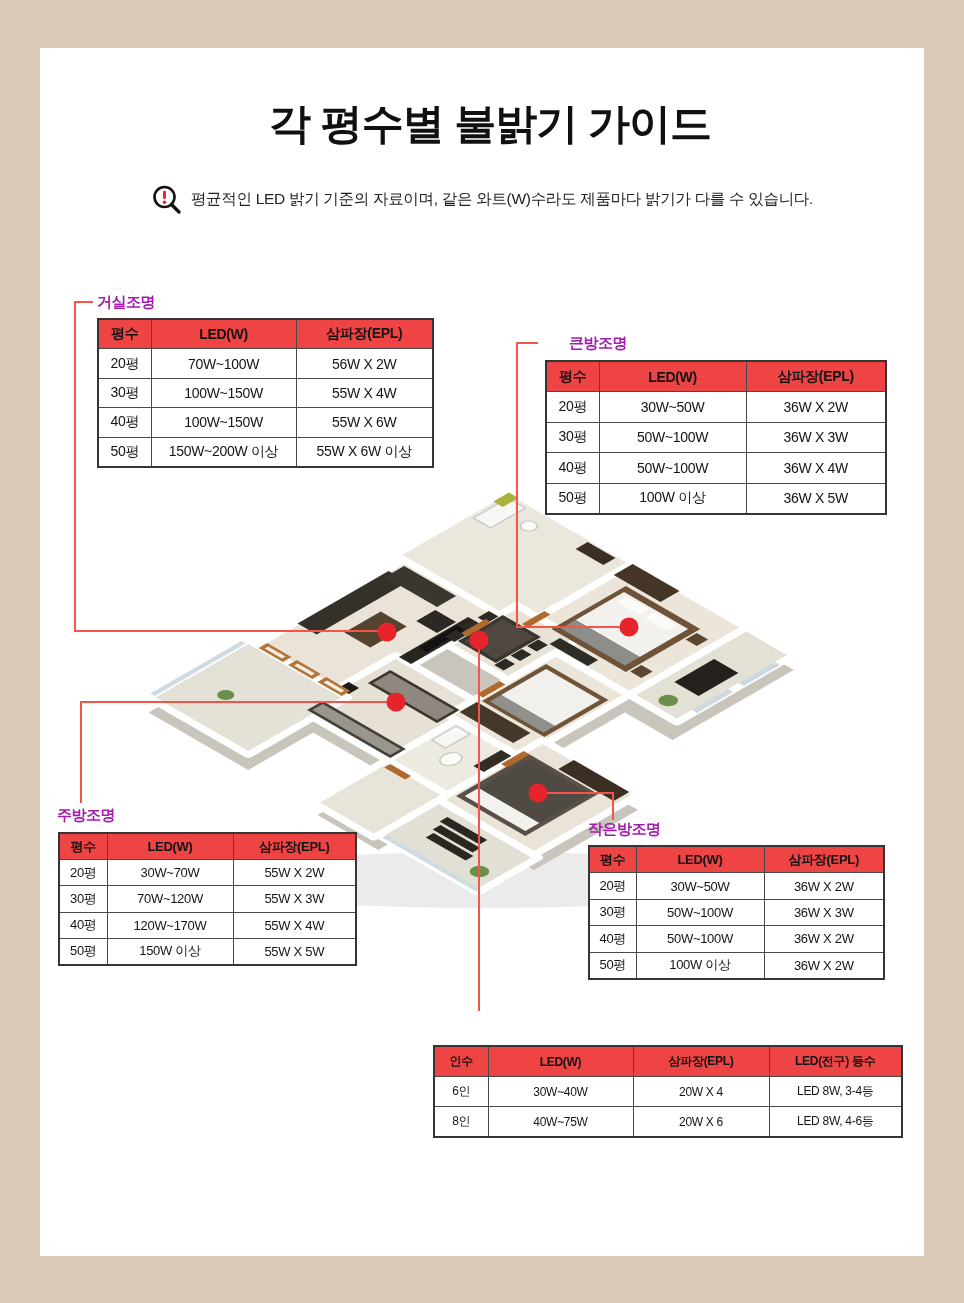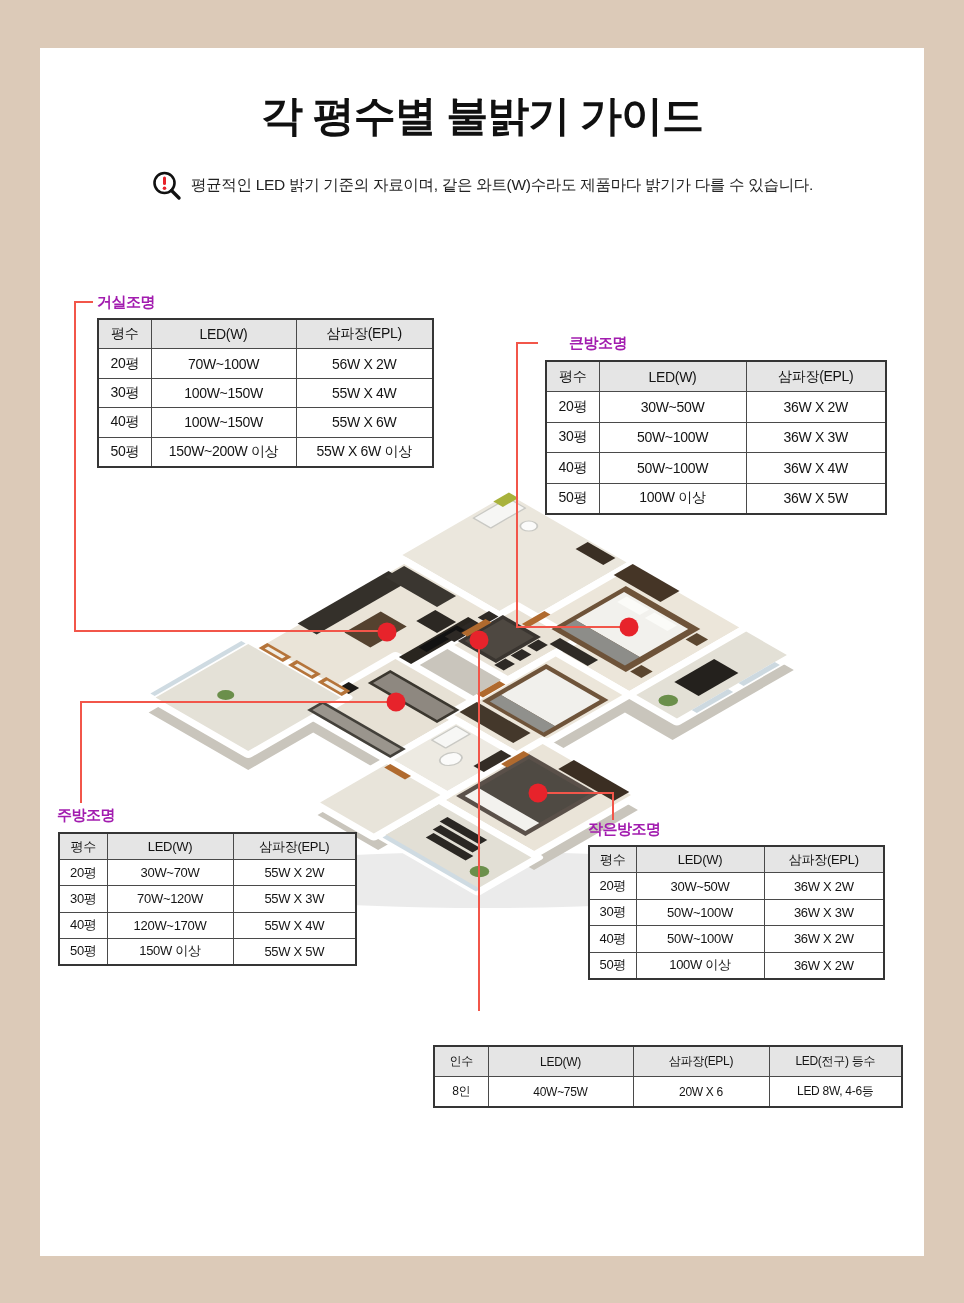--- a/index.html
+++ b/index.html
@@ -9,38 +9,38 @@
     font-family:"Liberation Sans","DejaVu Sans",sans-serif;
     overflow:hidden;
   }
   #canvas{
     position:absolute;left:40px;top:48px;width:884px;height:1208px;
     background:#ffffff;
   }
   .title{
     position:absolute;left:0;top:40px;width:884px;
     text-align:center;font-size:42px;font-weight:900;color:#101010;
-    letter-spacing:-1px;margin:0;
+    letter-spacing:-1px;margin:8px;
   }
   .notice{
-    position:absolute;left:0;top:122px;width:884px;
+    position:absolute;left:0;top:136px;width:884px;
     display:flex;align-items:center;justify-content:center;gap:9px;
   }
   .notice-text{font-size:15.5px;color:#222;letter-spacing:-0.3px;}
   .sec-label{
     position:absolute;font-size:15px;font-weight:700;color:#a21caf;
     letter-spacing:-0.5px;z-index:10;white-space:nowrap;
   }
   .tg{position:absolute;z-index:10;}
   .tg table{border-collapse:collapse;background:#fff;table-layout:fixed;border:2px solid #353535;}
   .tg th,.tg td{
     border:1px solid #4a4a4a;text-align:center;vertical-align:middle;
     padding:0;color:#141414;letter-spacing:-0.3px;overflow:hidden;white-space:nowrap;
   }
-  .tg th{background:#e5e5e5;font-weight:400;}
+  .tg th{background:#ef4444;font-weight:700;}
   .size-a th,.size-a td{height:28.4px;font-size:14px;}
   .size-b th,.size-b td{height:29.4px;font-size:14px;}
   .size-c th,.size-c td{height:25.2px;font-size:13px;}
   .size-d th,.size-d td{height:25.4px;font-size:13px;}
   .size-e th,.size-e td{height:29px;font-size:12px;}
   #floorplan{position:absolute;left:100px;top:407px;z-index:2;}
   #overlay{position:absolute;left:0;top:0;z-index:6;pointer-events:none;}
 </style>
 </head>
 <body>
@@ -360,20 +360,26 @@
         <thead>
           <tr>
             <th>인수</th>
             <th>LED(W)</th>
             <th>삼파장(EPL)</th>
             <th>LED(전구) 등수</th>
           </tr>
         </thead>
         <tbody>
           <tr>
+            <td>6인</td>
+            <td>30W~40W</td>
+            <td>20W X 4</td>
+            <td>LED 8W, 3-4등</td>
+          </tr>
+          <tr>
             <td>8인</td>
             <td>40W~75W</td>
             <td>20W X 6</td>
             <td>LED 8W, 4-6등</td>
           </tr>
         </tbody>
       </table>
   </div>
 
 </div>

